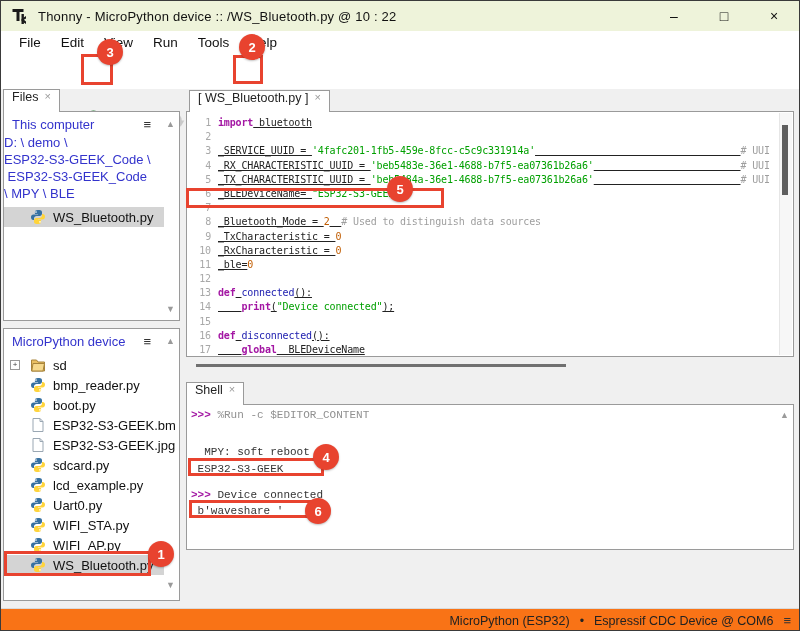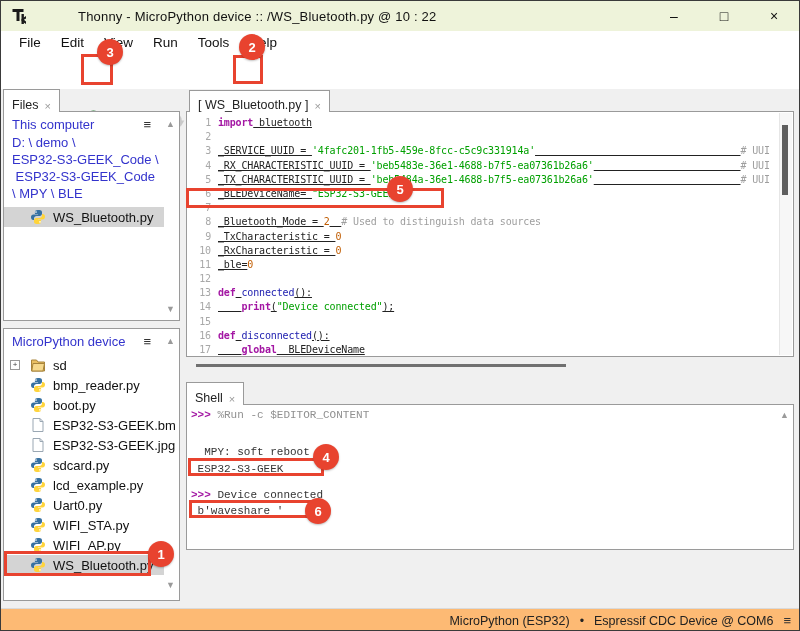--- a/index.html
+++ b/index.html
@@ -4,49 +4,49 @@
 <style>
   * { margin:0; padding:0; box-sizing:border-box; }
   html,body { background:#dcdcdc; }
   .window {
     position:relative; width:800px; height:631px; background:#f0f0f0;
     border:1px solid #3a3a3a; overflow:hidden;
     font-family:"Liberation Sans", sans-serif; -webkit-font-smoothing:antialiased;
   }
   
   .titlebar { position:absolute; left:0; top:0; width:100%; height:30px;
-    background:#eef3da; display:flex; align-items:center; padding-left:10px;gap:40px; }
+    background:#eef3da; display:flex; align-items:center; padding-left:10px; }
   .app-icon { width:17px; height:17px; margin-right:10px; flex:0 0 auto; }
   .title-text { font-size:13px; color:#111; letter-spacing:.2px; }
   .win-controls { margin-left:auto; display:flex; height:100%; }
   .win-btn { width:50px; display:flex; align-items:center; justify-content:center;
     font-size:14px; color:#111; cursor:default; }
   
   .menubar { position:absolute; left:0; top:30px; width:100%; height:22px;
     background:#fff; display:flex; align-items:center; padding-left:8px; }
   .menu-item { padding:0 10px; font-size:13.5px; color:#111; }
   
   .toolbar { position:absolute; left:0; top:52px; width:100%; height:36px; background:#fff; }
   .tbtn { position:absolute; top:56px; width:21px; height:22px; display:flex;
     align-items:center; justify-content:center; }
   .tbtn svg { width:21px; height:21px; }
   
   .tab { position:absolute; background:#fff; border:1px solid #9a9a9a; border-bottom:none;
-    display:flex; align-items:flex-end; gap:6px; padding:0 8px; font-size:12.5px; color:#222; z-index:3; }
+    display:flex; align-items:flex-start; gap:6px; padding:0 8px; font-size:12.5px; color:#222; z-index:3; }
   .tab .tab-close { color:#9a9a9a; font-size:11px; }
   .panel { position:absolute; background:#fff; border:1px solid #9a9a9a; z-index:2; }
   .hamburger { color:#333; font-size:13px; font-weight:bold; line-height:1; }
   .scroll-arrow { position:absolute; color:#9a9a9a; font-size:9px; line-height:1; }
   .vtrack { position:absolute; top:1px; bottom:1px; right:1px; width:13px;
     background:#f7f7f7; border-left:1px solid #e6e6e6; }
   
   .fp-header { display:flex; align-items:center; padding:5px 6px 2px 8px; }
   .fp-header .hdr-label { color:#3333cc; font-size:13px; flex:1 1 auto; }
   .fp-header .hamburger { margin-right:22px; }
-  .path-line { color:#3333cc; font-size:13px; line-height:17px; padding-left:8px; white-space:pre; }
+  .path-line { color:#3333cc; font-size:13px; line-height:17px; white-space:pre; }
   .tree-row { position:relative; height:20px; display:flex; align-items:center; width:calc(100% - 15px); }
   .tree-row .row-icon { position:absolute; left:26px; width:16px; height:16px; }
   .tree-row .row-label { position:absolute; left:49px; font-size:13px; color:#111; white-space:nowrap; }
   .tree-row.selected { background:#d4d4d4; }
   .expander { position:absolute; left:6px; top:5px; width:10px; height:10px; background:#fff;
     border:1px solid #999; font-size:8px; line-height:8px; text-align:center; color:#444; }
   
   .editor-panel { left:185px; top:110px; width:608px; height:246px; overflow:hidden; }
   .gutter { position:absolute; left:0; top:4px; width:24px; text-align:right;
     font:10px/14.2px "DejaVu Sans Mono", monospace; color:#a8a8a8; letter-spacing:-0.15px; }
@@ -62,21 +62,21 @@
   .ed-thumb { position:absolute; right:4px; top:12px; width:6px; height:70px; background:#5f5f5f; }
   .hscroll { position:absolute; left:185px; top:358px; width:608px; height:12px; }
   .hscroll .thumb { position:absolute; left:10px; top:5px; width:370px; height:3px; background:#707070; }
   
   .shell-panel { left:185px; top:403px; width:608px; height:146px; }
   .shell-line { position:absolute; left:4px; font:11px/13px "Liberation Mono", monospace; white-space:pre; }
   .sh-prompt { color:#a316a3; font-weight:bold; }
   .sh-cmd { color:#909090; }
   .sh-out { color:#333; }
   
-  .statusbar { position:absolute; left:0; top:607px; width:100%; height:24px; background:#fdba74;
+  .statusbar { position:absolute; left:0; top:607px; width:100%; height:24px; background:#f97316;
     border-top:1px solid #dadada; display:flex; align-items:center; justify-content:flex-end;
     gap:10px; padding-right:8px; font-size:12.5px; color:#222; }
   
   .ann-box { position:absolute; border:3px solid #e8432f; z-index:40; }
   .ann-circle { position:absolute; width:26px; height:26px; border-radius:50%; background:#e8432f;
     color:#fff; font-size:13px; font-weight:bold; display:flex; align-items:center;
     justify-content:center; z-index:41; box-shadow:0 1px 2px rgba(0,0,0,.25); }
 </style>
 </head>
 <body>

